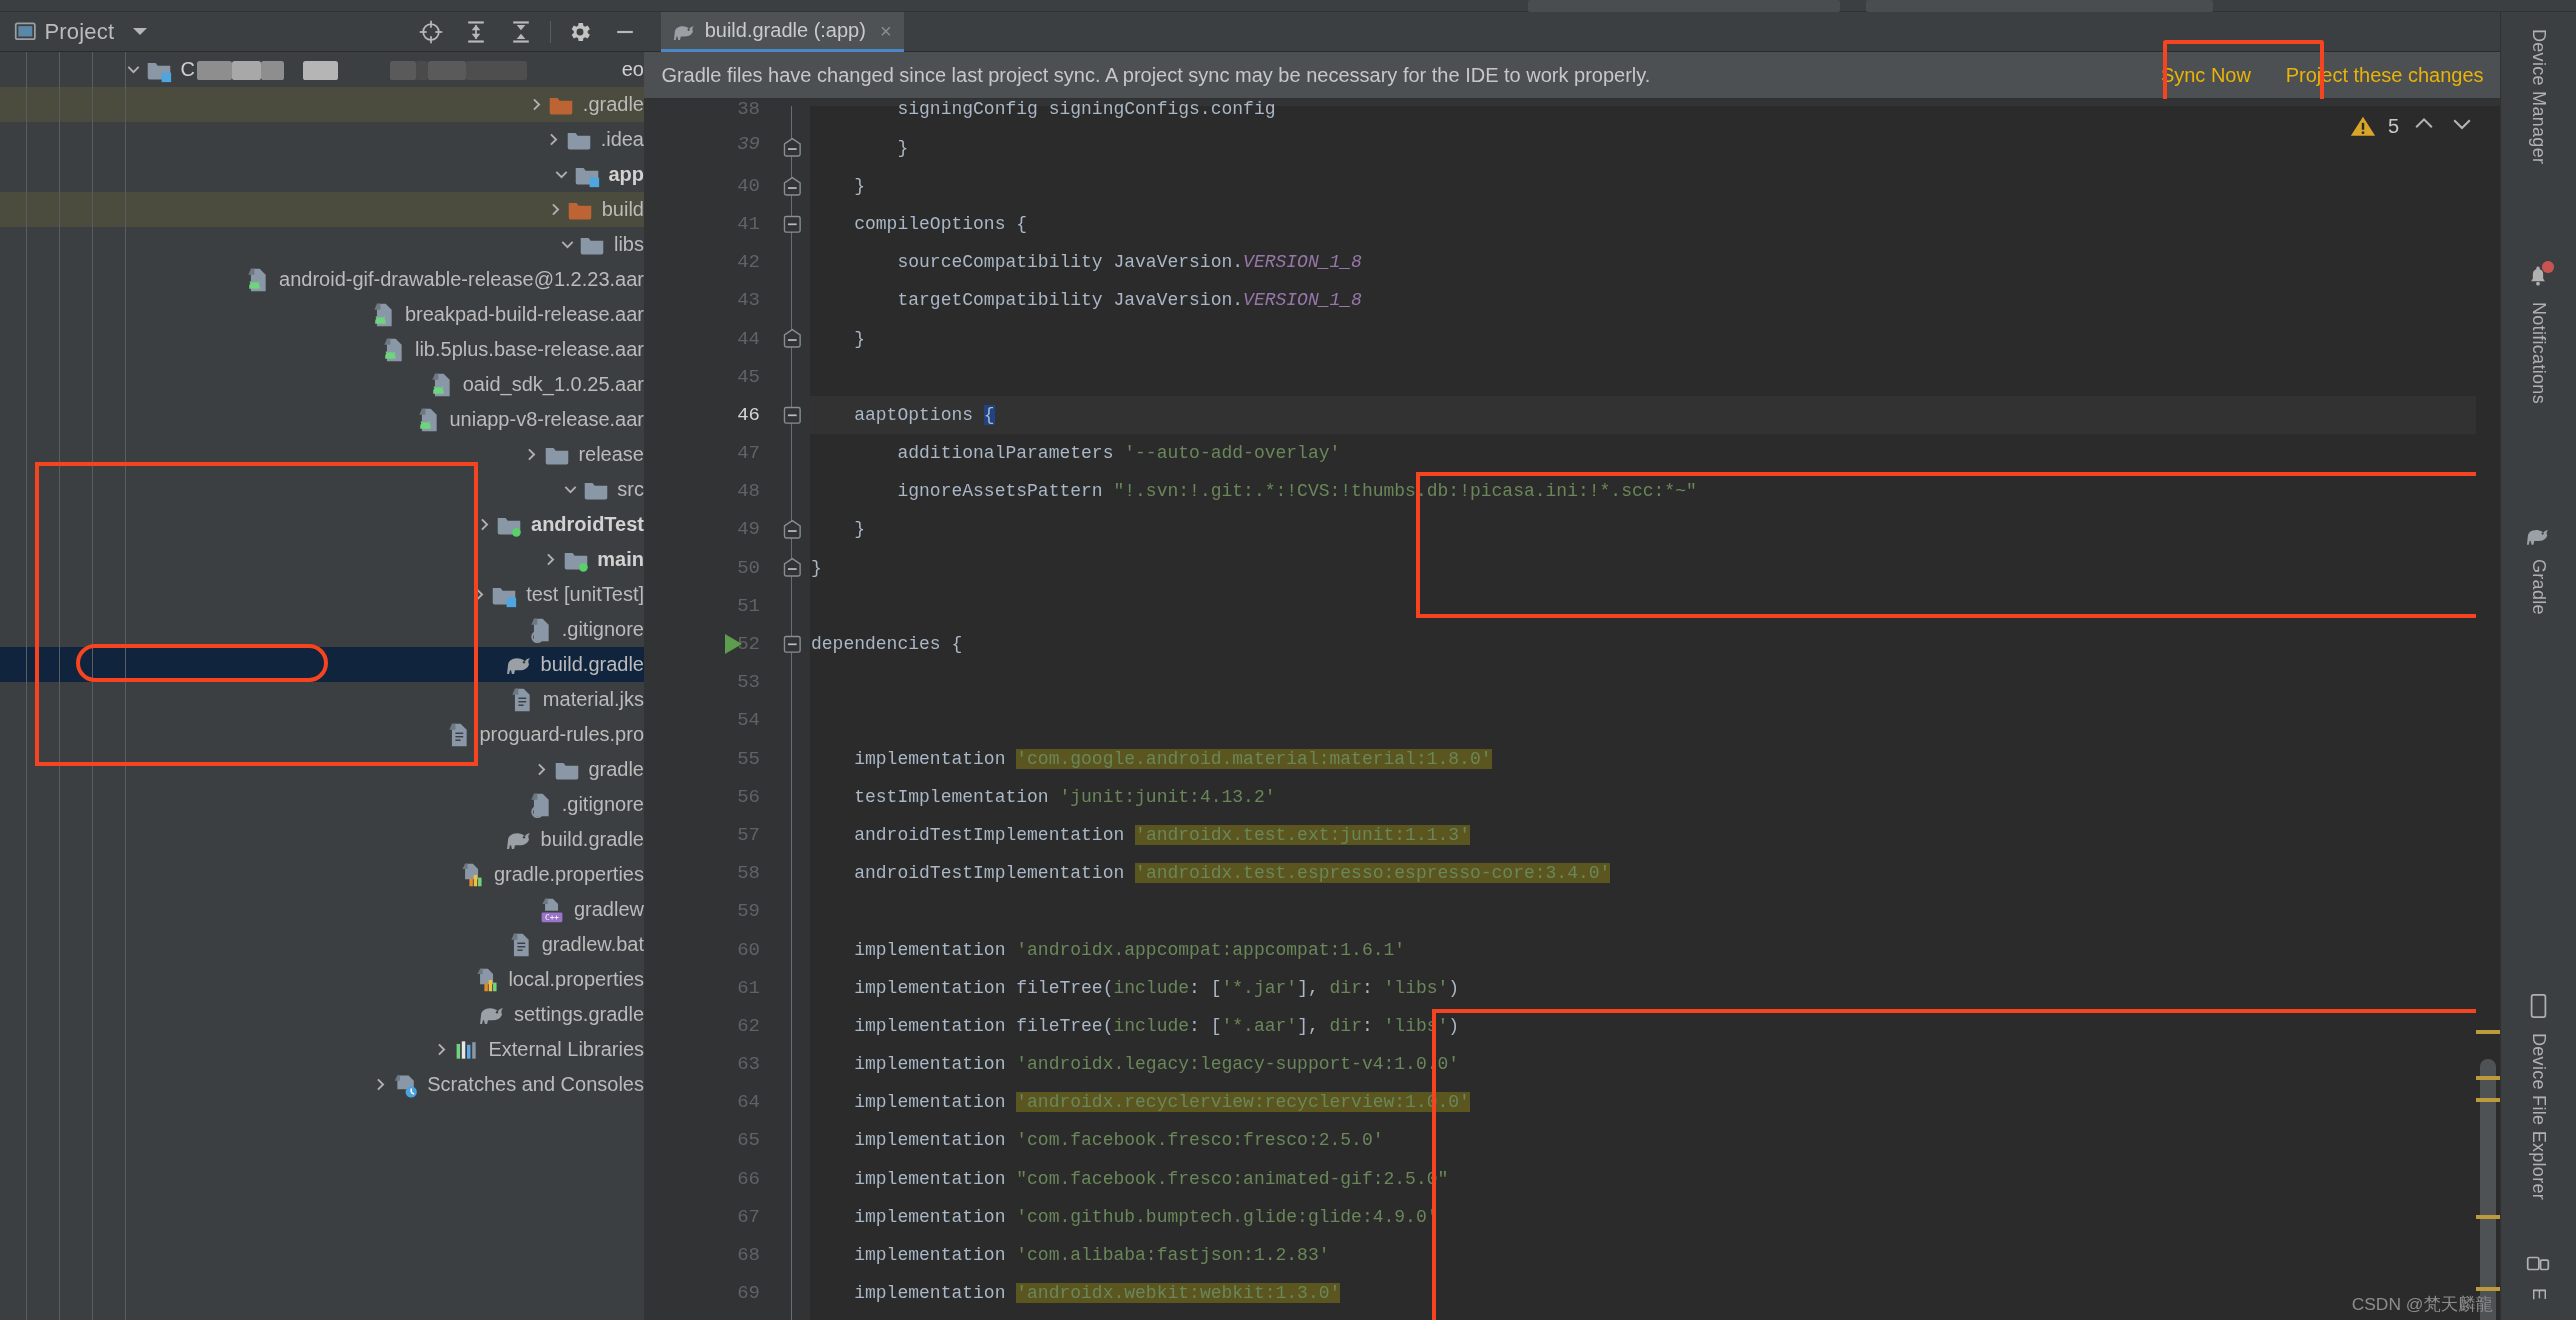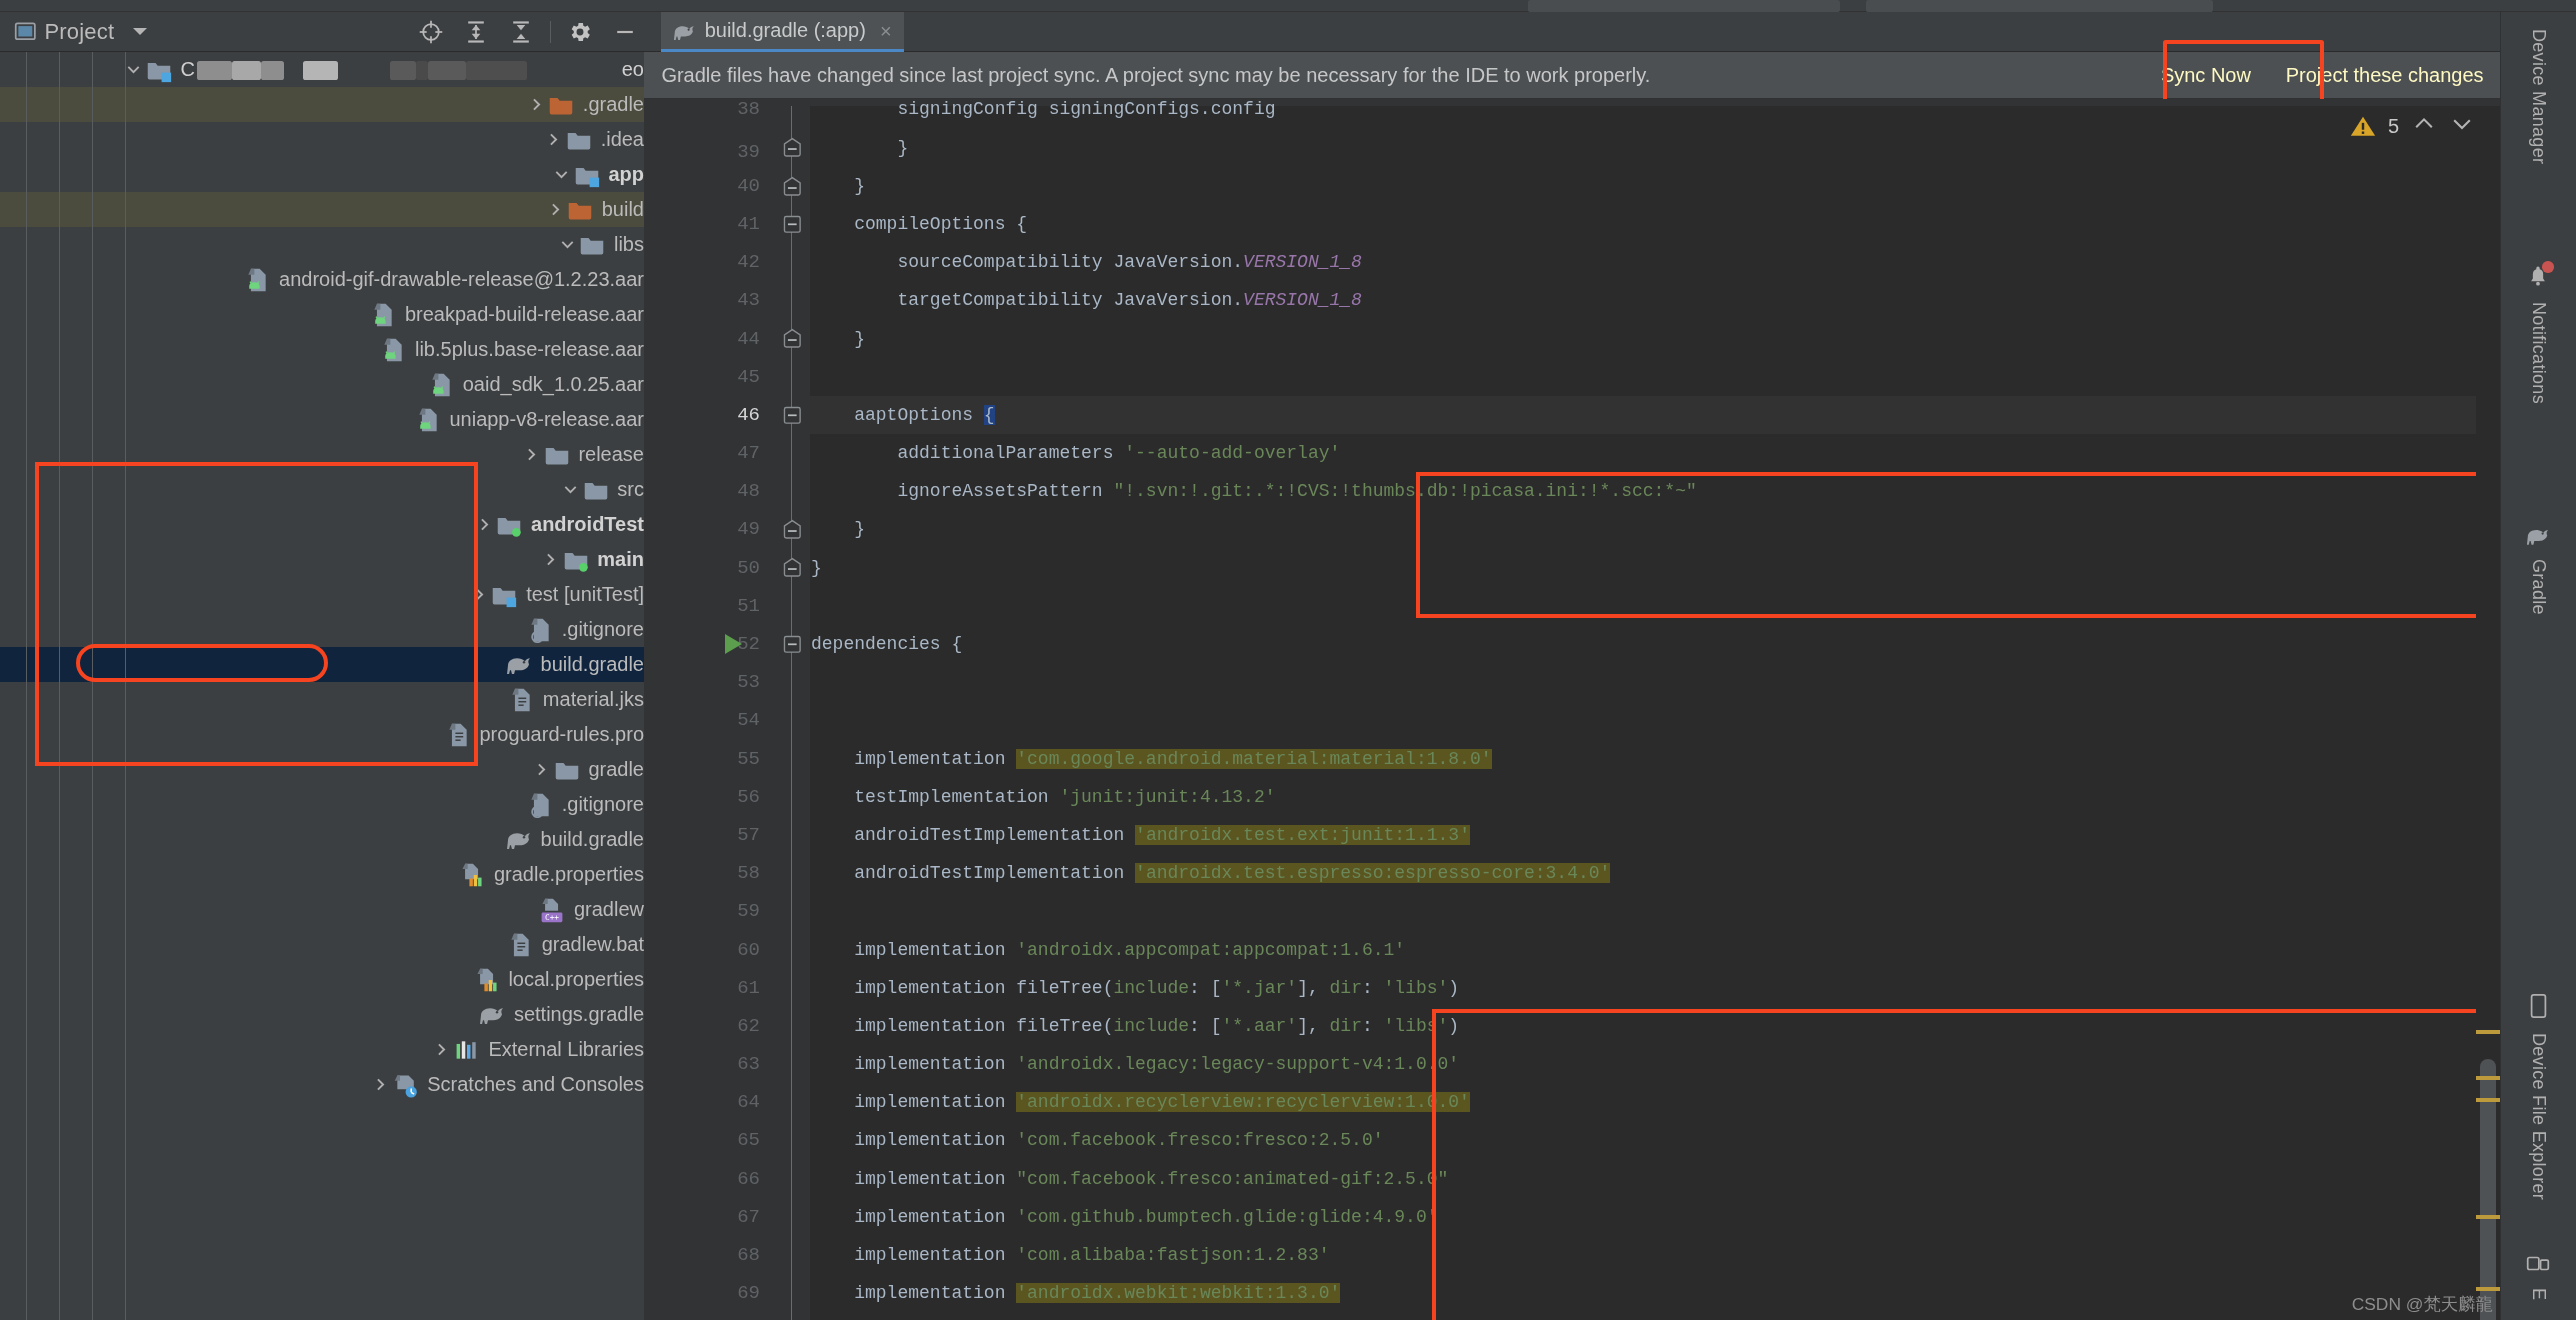--- a/index.html
+++ b/index.html
@@ -71,21 +71,21 @@
     background: #4d5052; border-bottom: 0.9px solid #2f3133;
     display: flex; align-items: center; text-align: right;
   }
   .banner-text {
     color: #c6c7c8; font-size: 20px; margin-left: 17.4px; white-space: nowrap;
   }
   .banner-actions {
     position: absolute; right: 75px; top: 0; height: 47px; display: flex; align-items: center;
   }
   .banner-link {
-    color: #fef9c3; font-size: 20px; white-space: nowrap; padding: 0 17.4px; line-height: 47px;
+    color: #eab308; font-size: 20px; white-space: nowrap; padding: 0 17.4px; line-height: 47px;
   }
 
   
   .ann-sync {
     position: absolute; left: 2163px; top: 40px; width: 161px; height: 66px;
     border: 4.3px solid #f5441f; border-radius: 2.6px; pointer-events: none;
   }
 
   
   .tree {
@@ -674,21 +674,21 @@
       <div class="guide" style="left: 125px;"></div>
     </div>
   <div class="ann-src"></div>
   <div class="ann-bg"></div>
 
   <div class="editor">
     <div class="ed-scroll-top"></div>
     <div style="position: absolute; left: 0px; top: 297px; width: 1883px; height: 38px; background: rgb(50, 50, 50);"></div>
       <div class="gutter" id="gutter">
         <div class="ln" style="top: -15.6px;">38</div>
-        <div class="ln" style="top: 27px;">39</div>
+        <div class="ln" style="top: 19px; font-style: italic;">39</div>
         <div class="ln" style="top: 61px;">40</div>
         <div class="ln" style="top: 99px;">41</div>
         <div class="ln" style="top: 137px;">42</div>
         <div class="ln" style="top: 175px;">43</div>
         <div class="ln" style="top: 214px;">44</div>
         <div class="ln" style="top: 252px;">45</div>
         <div class="ln cur" style="top: 290px;">46</div>
         <div class="ln" style="top: 328px;">47</div>
         <div class="ln" style="top: 366px;">48</div>
         <div class="ln" style="top: 404px;">49</div>

